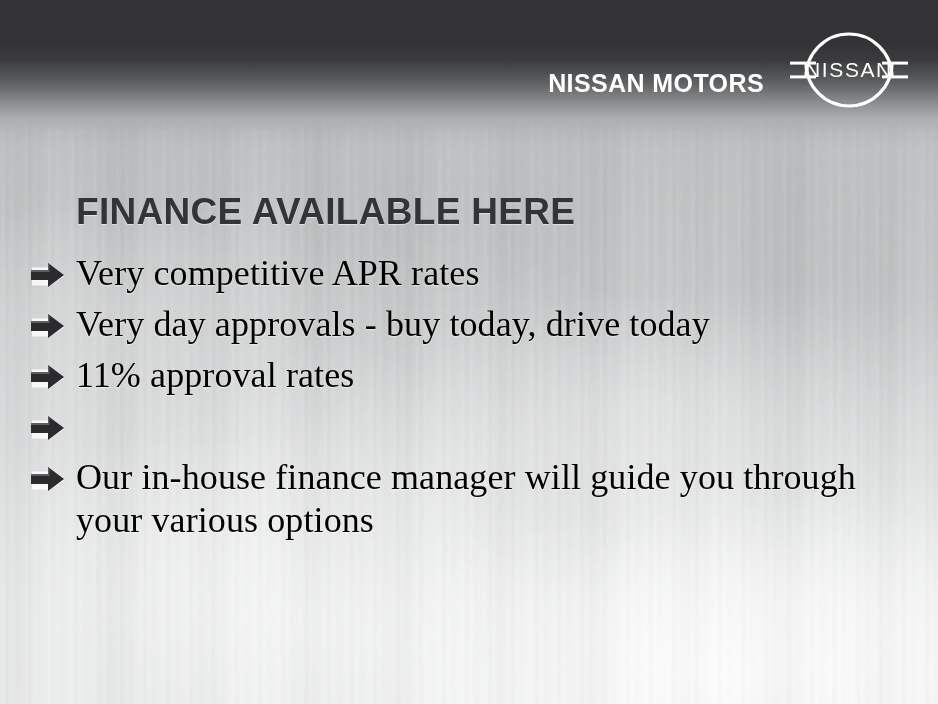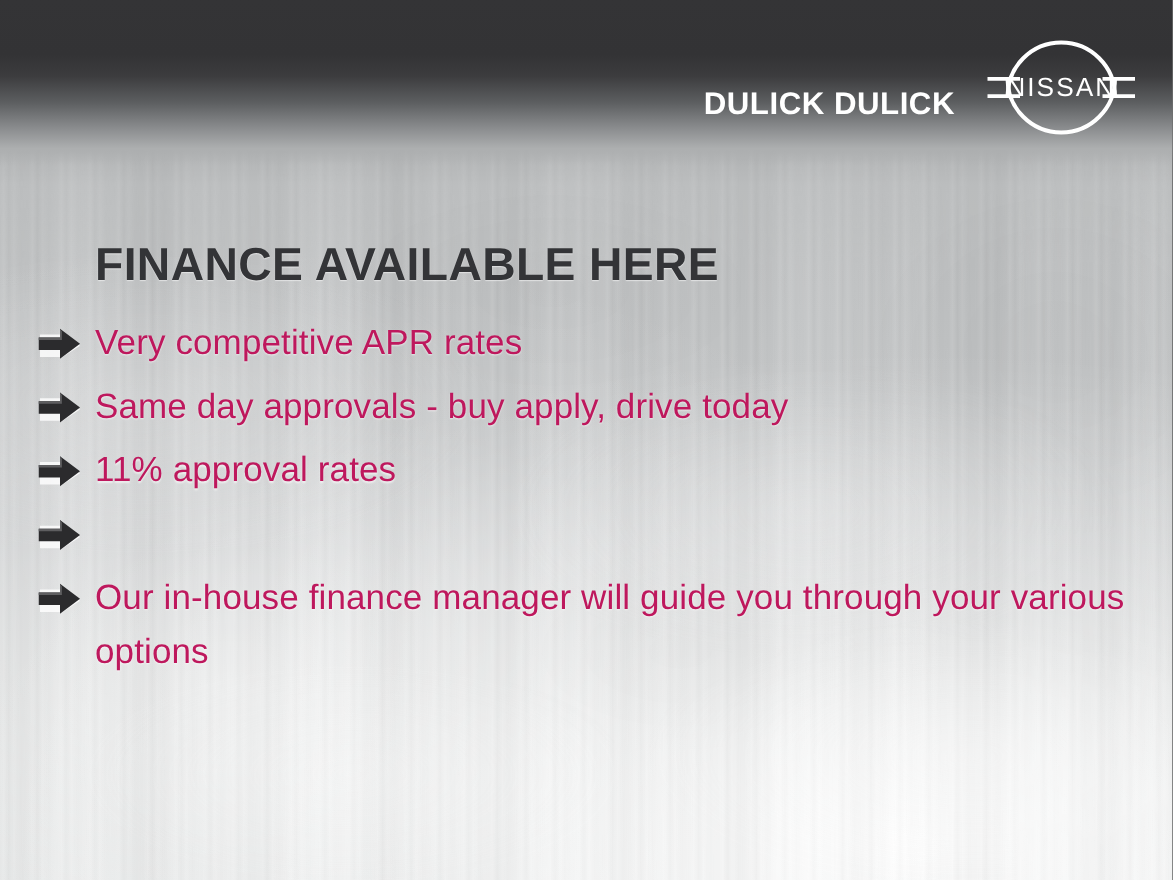--- a/index.html
+++ b/index.html
@@ -166,42 +166,42 @@
     min-height: 43px;
   }
   .bullet-arrow {
     flex: 0 0 auto;
     width: 36px;
     height: 27px;
     margin-top: 9px;
     display: block;
   }
   .bullet-text {
-    font-family: Liberation Sans, sans-serif;
-    font-size: 28px;
+    font-family: Liberation Serif, serif;
+    font-size: 36px;
     line-height: 43px;
-    color: #be185d;
+    color: #000000;
     letter-spacing: 0.1px;
     text-shadow: 0 1px 1.5px rgba(255,255,255,0.6);
   }
 </style>
 </head>
 <body>
 
 <div class="slide">
 
   <div class="bg-base"></div>
   <div class="bg-streaks"></div>
   <div class="bg-mottle"></div>
   <div class="bg-header-band"></div>
 
   <div class="header">
     <div class="brand-row">
 
-      <div class="dealer-name">DULICK DULICK</div>
+      <div class="dealer-name">NISSAN MOTORS</div>
 
       <svg class="nissan-logo" viewBox="0 0 126 92">
 
         <path d="M 20 53 A 43 43 0 0 1 106 53" fill="none" stroke="#ffffff" stroke-width="3.2" stroke-linecap="butt"></path>
 
         <path d="M 20 39 A 43 43 0 0 0 106 39" fill="none" stroke="#ffffff" stroke-width="3.2" stroke-linecap="butt"></path>
 
         <rect x="4" y="51.4" width="26" height="3.0" fill="#ffffff"></rect>
         <rect x="96" y="51.4" width="26" height="3.0" fill="#ffffff"></rect>
         <rect x="4" y="37.6" width="26" height="3.0" fill="#ffffff"></rect>
@@ -225,21 +225,21 @@
       </svg>
       <div class="bullet-text">Very competitive APR rates</div>
     </li>
 
     <li class="bullet-item">
       <svg class="bullet-arrow" viewBox="0 0 36 27">
         <path d="M2 17.5 L2 24.5 L18 24.5 L18 26 L34 15.5 L18 4.5 L18 6.5 L2 6.5 Z" fill="#ffffff" opacity="0.8"></path>
         <path d="M1 9 L1 19 L18 19 L18 26 L34 14 L18 2 L18 9 Z" fill="#2b2b2d"></path>
         <path d="M1 9 L1 11 L19.5 11 L19.5 4.2 L18 2 L18 9 Z" fill="#5e5e60"></path>
       </svg>
-      <div class="bullet-text">Same day approvals - buy apply, drive today</div>
+      <div class="bullet-text">Very day approvals - buy today, drive today</div>
     </li>
 
     <li class="bullet-item">
       <svg class="bullet-arrow" viewBox="0 0 36 27">
         <path d="M2 17.5 L2 24.5 L18 24.5 L18 26 L34 15.5 L18 4.5 L18 6.5 L2 6.5 Z" fill="#ffffff" opacity="0.8"></path>
         <path d="M1 9 L1 19 L18 19 L18 26 L34 14 L18 2 L18 9 Z" fill="#2b2b2d"></path>
         <path d="M1 9 L1 11 L19.5 11 L19.5 4.2 L18 2 L18 9 Z" fill="#5e5e60"></path>
       </svg>
       <div class="bullet-text">11% approval rates</div>
     </li>

